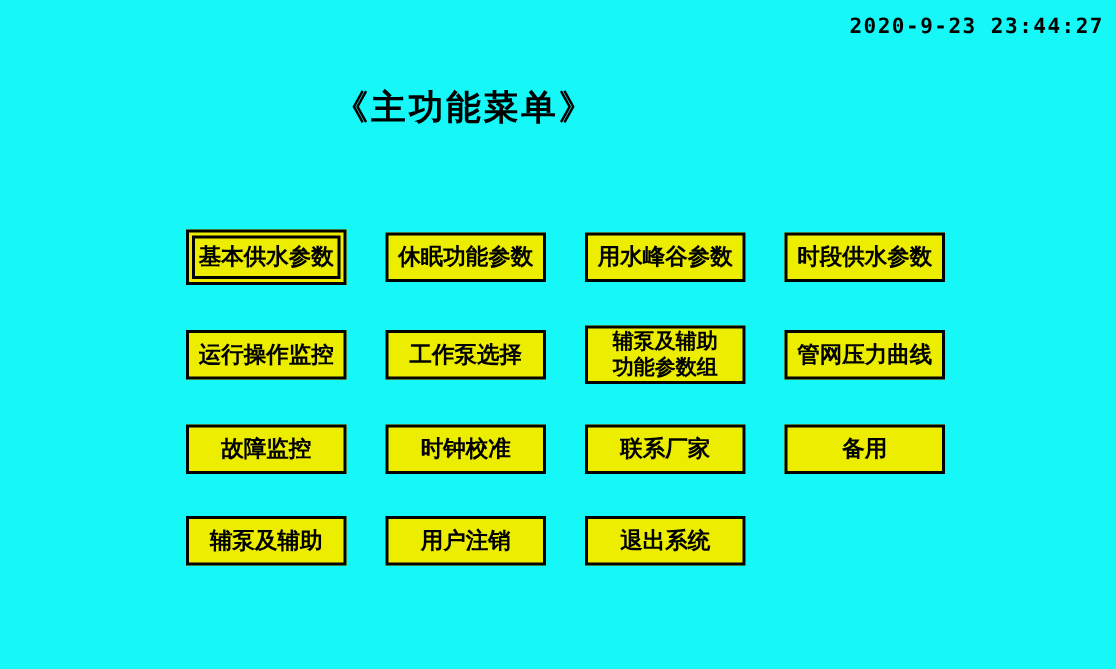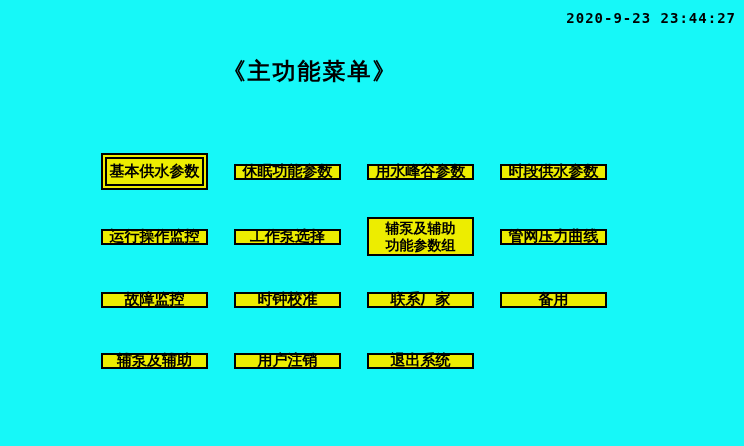--- a/index.html
+++ b/index.html
@@ -34,32 +34,32 @@
     top:56px; left:0;
     width:620px;
     text-align:center;
     font-size:23px;
     font-weight:bold;
     letter-spacing:2px;
     color:var(--text);
   }
   .menu-grid{
     position:absolute;
-    left:101px; top:153px;
+    left:124px; top:153px;
     display:grid;
     grid-template-columns:repeat(4,107px);
     grid-template-rows:37px 39px 33px 35px;
     column-gap:26px;
     row-gap:27px;
     align-items:center;
     justify-items:stretch;
   }
   .btn{
     position:relative;
-    height:16px;
+    height:33px;
     background:var(--button);
     border:2px solid var(--border);
     display:flex;
     align-items:center;
     justify-content:center;
     font-size:15px;
     font-weight:bold;
     line-height:1.15;
     text-align:center;
     white-space:pre-line;

